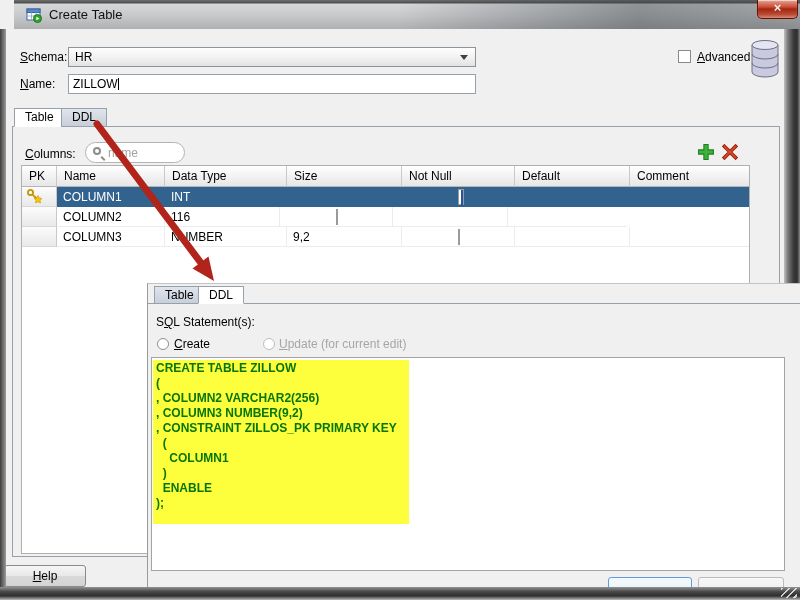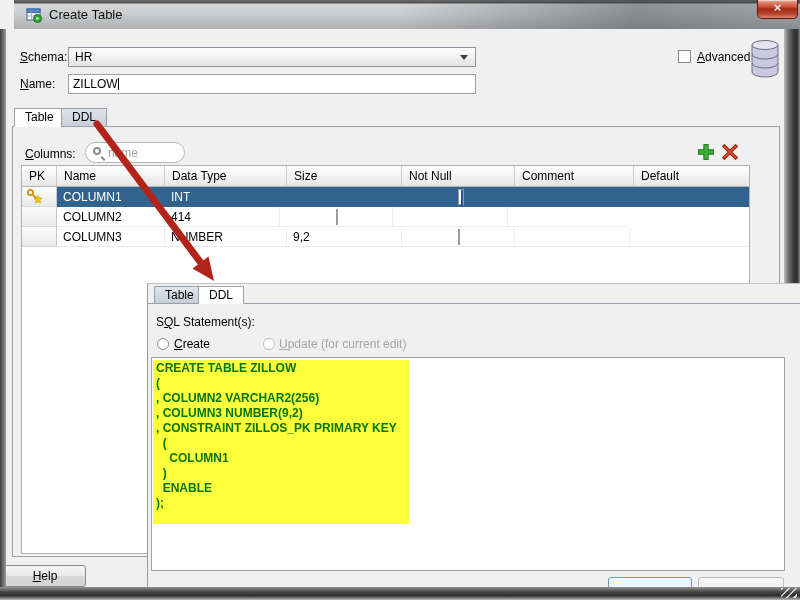--- a/index.html
+++ b/index.html
@@ -180,22 +180,22 @@
       </svg>
     </span>
 
     <div class="grid">
       <div class="ghead">
         <div class="hc c0">PK</div>
         <div class="hc c1">Name</div>
         <div class="hc c2">Data Type</div>
         <div class="hc c3">Size</div>
         <div class="hc c4">Not Null</div>
+        <div class="hc c5">Default</div>
         <div class="hc c6">Comment</div>
-        <div class="hc c5">Default</div>
       </div>
 
       <div class="grow selected">
         <div class="pk-cell c0">
           <span>
             <svg width="18" height="17" viewBox="0 0 18 17">
               <g stroke="#c79500" stroke-width="1.8" fill="none">
                 <circle cx="4.5" cy="4.5" r="2.6"></circle>
                 <path d="M6.8 6.8 L12.5 12.5 M10.5 12.8 L12.8 12.8 L12.8 10.5"></path>
               </g>
@@ -209,21 +209,21 @@
         <div class="gc c4">
           <span class="cbx"><span class="checkmark"></span></span>
         </div>
         <div class="gc c5"></div>
         <div class="gc c6"></div>
       </div>
 
       <div class="grow">
         <div class="pk-cell c0"></div>
         <div class="gc c1">COLUMN2</div>
-        <div class="gc c3">414</div>
+        <div class="gc c3">116</div>
         <div class="gc c4">
           <span class="cbx"></span>
         </div>
         <div class="gc c5"></div>
         <div class="gc c6"></div>
       </div>
 
       <div class="grow">
         <div class="pk-cell c0"></div>
         <div class="gc c1">COLUMN3</div>

